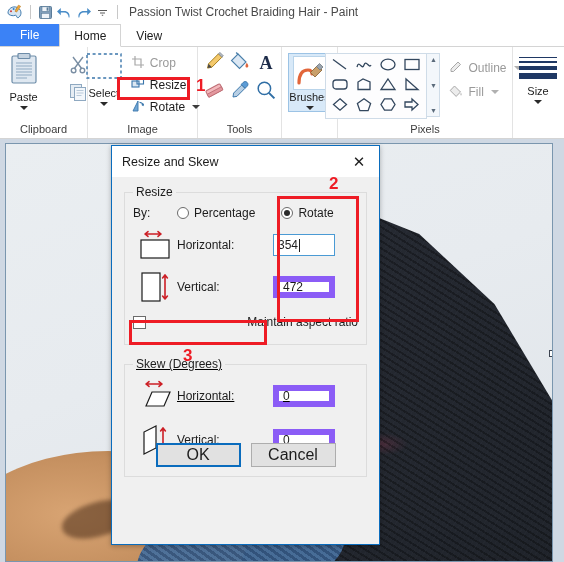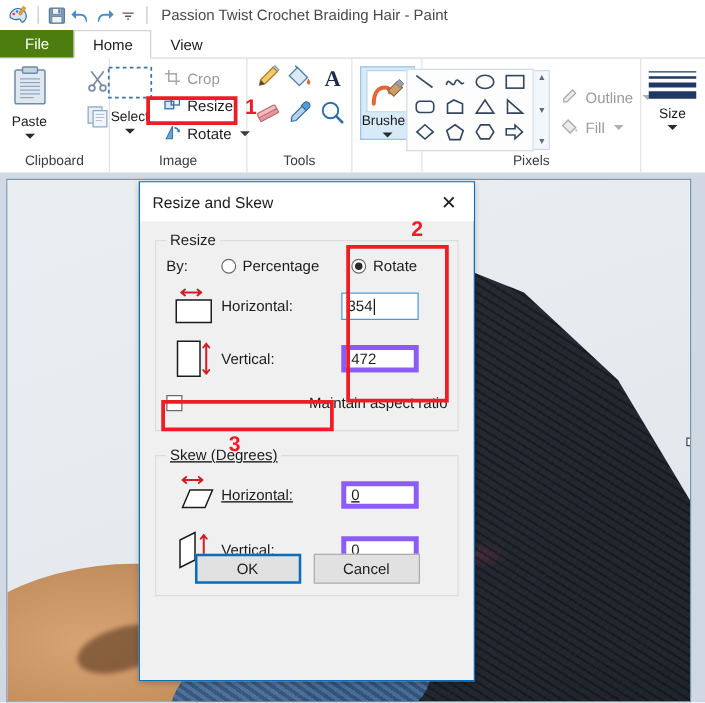--- a/index.html
+++ b/index.html
@@ -43,21 +43,21 @@
     background: #ffffff;
     display: flex; align-items: stretch;
     border-bottom: 1px solid #d4d4d4;
   }
   .tab {
     display: flex; align-items: center; justify-content: center;
     font-size: 12px; color: #1c1c1c; padding: 0 14px;
     border: 1px solid transparent; border-bottom: none;
   }
   .tab.file {
-    background: #4d7c0f; color: #ffffff; padding: 0 20px;
+    background: #3b82f6; color: #ffffff; padding: 0 20px;
     border: none;
   }
   .tab.active {
     background: #ffffff; border: 1px solid #d4d4d4; border-bottom: 1px solid #ffffff;
     position: relative; z-index: 3; margin-bottom: -1px;
   }
 
   
   .ribbon {
     position: absolute; left: 0; top: 47px; width: 564px; height: 92px;
@@ -112,21 +112,21 @@
     width: 44px; border: 1px solid #9cc3e5; background: #d8e9f8;
     padding: 2px 0 1px 0;
   }
   .brushes-btn .thumb {
     width: 34px; height: 34px; background: #ffffff; border: 1px solid #b9d4ea;
     display: flex; align-items: center; justify-content: center;
   }
   .brushes-btn .lbl { font-size: 11px; color: #1c1c1c; margin-top: 1px; }
 
   
-  .shapes-wrap { display: flex; align-items: center; }
+  .shapes-wrap { display: flex; align-items: flex-start; }
   .shapes-box {
     border: 1px solid #cfdce8; background: #fdfdfe; padding: 2px;
     display: grid; grid-template-columns: repeat(4, 24px);
     grid-template-rows: repeat(3, 20px);
     align-items: center; justify-items: center;
   }
   .shapes-scroll {
     display: flex; flex-direction: column; justify-content: space-between;
     border: 1px solid #cfdce8; border-left: none; background: #f3f7fb;
     width: 13px; height: 64px; align-items: center; padding: 2px 0;
@@ -233,21 +233,21 @@
     flex: 0 0 auto;
   }
   .radio.on::after {
     content: ""; width: 6px; height: 6px; border-radius: 50%; background: #2b2b2b;
   }
   .cbox {
     width: 13px; height: 13px; border: 1px solid #6b6b6b; background: #ffffff;
     flex: 0 0 auto;
   }
   .tbox {
-    width: 62px; height: 22px; border: 4px solid #8b5cf6; background: #ffffff;
+    width: 62px; height: 22px; border: 6px solid #8b5cf6; background: #ffffff;
     font-size: 12px; color: #1c1c1c; padding: 0 4px;
     display: flex; align-items: center;
   }
   .tbox.focus { border: 1px solid #4a9ad4; }
   .caretbar {
     display: inline-block; width: 1px; height: 13px; background: #1c1c1c;
     margin-left: 1px;
   }
 
   .redbox { position: absolute; border: 3px solid #ee1c25; pointer-events: none; z-index: 50; }
@@ -255,21 +255,21 @@
     position: absolute; color: #ee1c25; font-weight: bold; font-size: 17px;
     font-family: "Liberation Sans", sans-serif; z-index: 51;
   }
 
   .btnrow {
     position: absolute; left: 0; bottom: 10px; width: 100%;
     display: flex; justify-content: center; gap: 10px;
   }
   .btn {
     width: 85px; height: 24px; background: #e1e1e1; border: 1px solid #adadad;
-    font-size: 12px; color: #1c1c1c;
+    font-size: 16px; color: #1c1c1c;
     display: flex; align-items: center; justify-content: center;
   }
   .btn.default { border: 2px solid #0a6cbd; }
 </style>
 </head>
 <body>
 
 <div id="app">
 
   <div class="titlebar">

